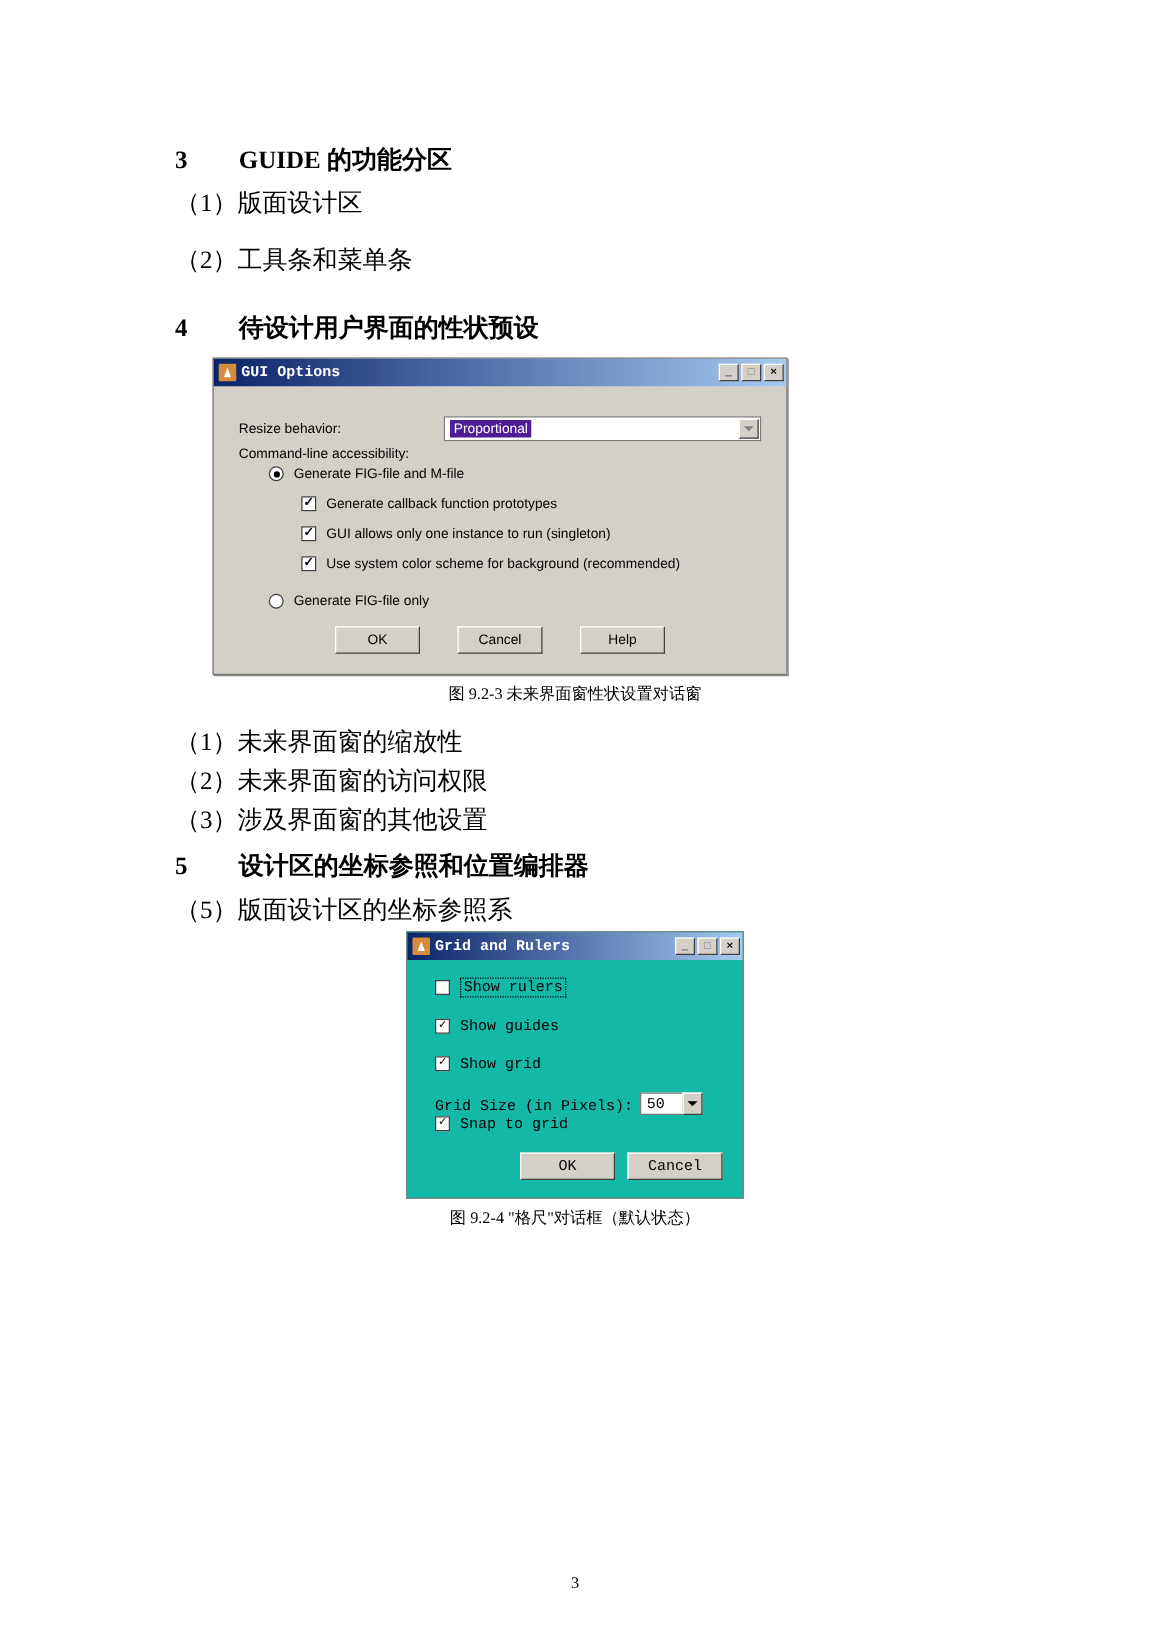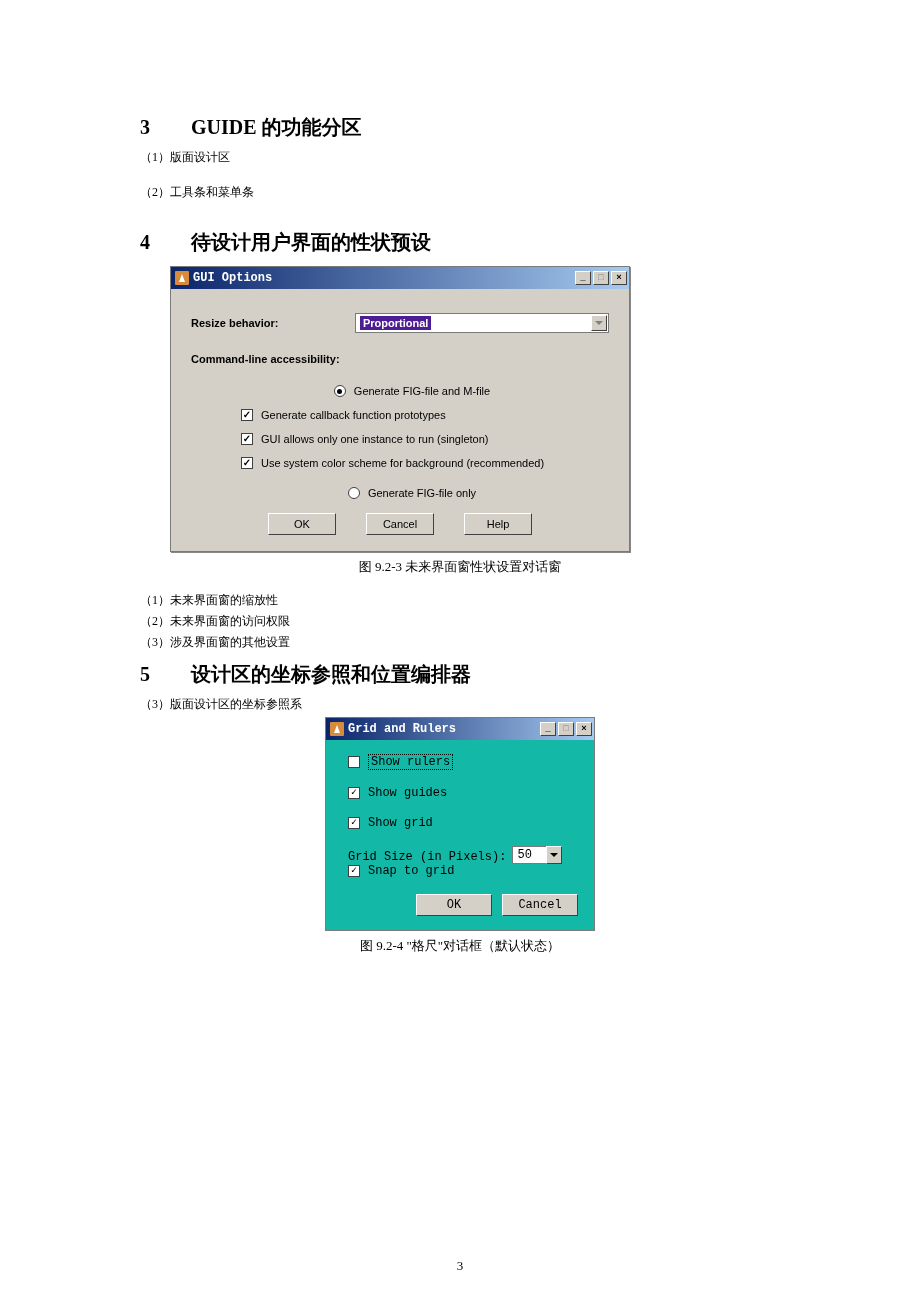--- a/index.html
+++ b/index.html
@@ -12,21 +12,21 @@
     padding: 100px 140px 40px 140px;
     color: #000;
     position: relative;
   }
   h2.sec {
     font-size: 20px;
     font-weight: bold;
     margin: 14px 0 8px 0;
   }
   .sec-num { display: inline-block; width: 46px; }
-  .body-line { font-size: 12px; margin: 4px 0; }
+  .body-line { font-size: 20px; margin: 4px 0; }
   .caption {
     font-size: 13px;
     text-align: center;
     margin: 6px 0 16px 0;
     font-family: "SimSun", serif;
   }
 
   
   .dlg {
     width: 460px;
@@ -68,21 +68,21 @@
     background: #d4d0c8;
     border: 1px solid #fff;
     border-right-color: #404040;
     border-bottom-color: #404040;
     display: flex; align-items: center; justify-content: center;
     font-size: 9px; font-weight: bold; color: #000;
   }
   .winbtn.disabled { color: #808080; }
 
   .dlg-body { padding: 24px 20px 16px 20px; }
-  .formrow { display: flex; align-items: center; margin-bottom: 20px; font-weight: bold; }
+  .formrow { display: flex; align-items: center; margin-bottom: 4px; }
   .formrow .lbl { width: 164px; }
   .dd {
     flex: 1;
     height: 20px;
     background: #fff;
     border: 1px solid #7a7a7a;
     display: flex; align-items: center;
     padding: 0 0 0 4px;
     position: relative;
     font-size: 11px;
@@ -106,21 +106,21 @@
     width: 0; height: 0;
     border-left: 4px solid transparent;
     border-right: 4px solid transparent;
     border-top: 4px solid #000;
   }
 
   .radio-row, .check-row {
     display: flex; align-items: center;
     margin-bottom: 12px;
   }
-  .indent1 { padding-left: 24px; justify-content: center; }
+  .indent1 { padding-left: 24px; }
   .indent2 { padding-left: 50px; }
   .radio {
     width: 12px; height: 12px;
     border-radius: 50%;
     border: 1px solid #404040;
     background: #fff;
     margin-right: 8px;
     display: flex; align-items: center; justify-content: center;
   }
   .radio.on::after {
@@ -288,21 +288,21 @@
 <div class="caption">图 9.2-3  未来界面窗性状设置对话窗</div>
 
 <div class="body-line">（1）未来界面窗的缩放性</div>
 <div class="body-line">（2）未来界面窗的访问权限</div>
 <div class="body-line">（3）涉及界面窗的其他设置</div>
 
 <h2 class="sec" style="margin-top:10px">
   <span class="sec-num">5</span>
   <span>设计区的坐标参照和位置编排器</span>
 </h2>
-<div class="body-line">（3）版面设计区的坐标参照系</div>
+<div class="body-line">（5）版面设计区的坐标参照系</div>
 
 <div class="dlg2">
   <div class="titlebar">
     <span class="ticon"></span>
     <span class="ttext">Grid and Rulers</span>
     <div class="winbtns">
       <div class="winbtn">_</div>
       <div class="winbtn disabled">□</div>
       <div class="winbtn">×</div>
     </div>

